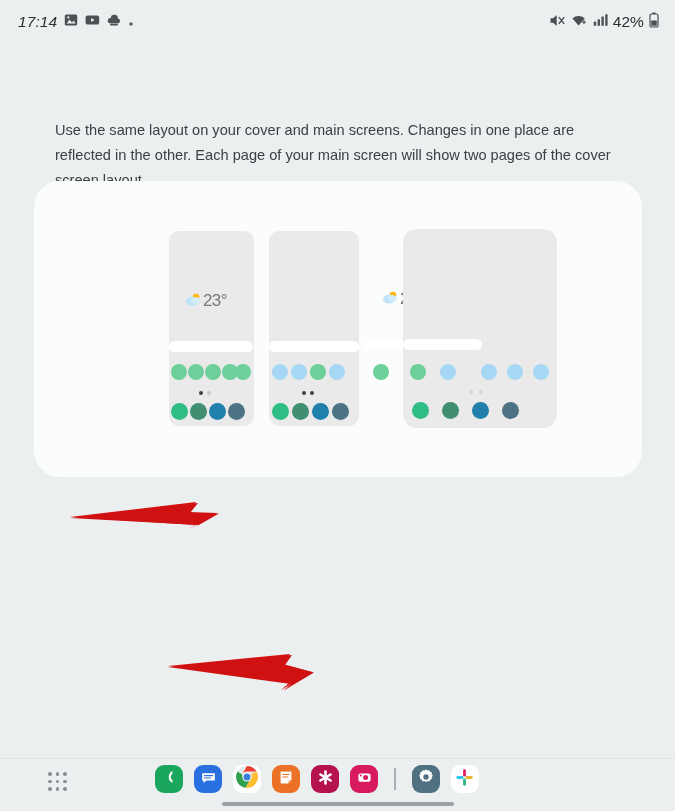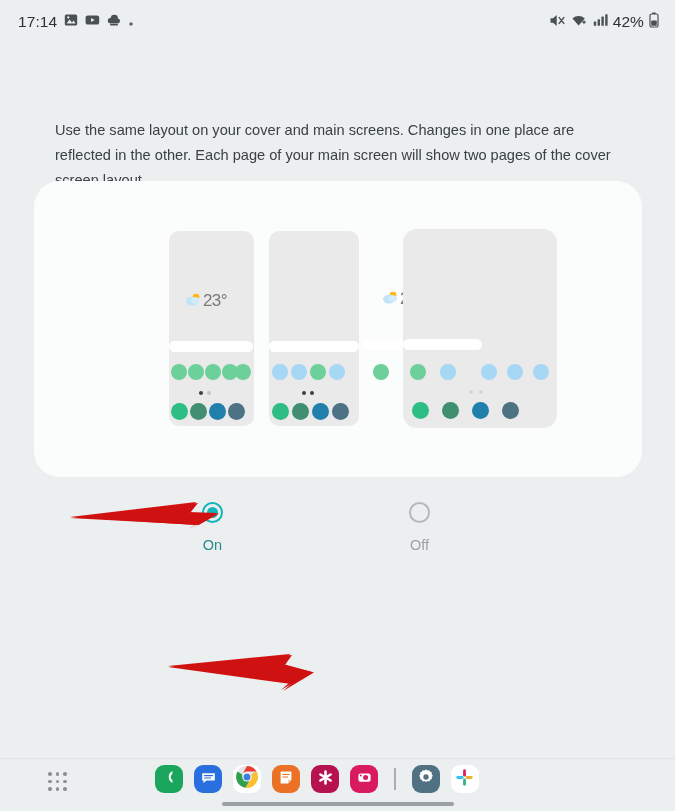--- a/index.html
+++ b/index.html
@@ -28,20 +28,21 @@
     align-items: center;
     justify-content: space-between;
     padding: 0 16px 0 18px;
   }
   .status-left { display: flex; align-items: center; gap: 7px; }
   .status-right { display: flex; align-items: center; gap: 5px; }
   #status-clock {
     font-size: 15.5px;
     color: #2d3132;
     letter-spacing: 0.1px;
+    font-style: italic;
   }
   .tiny-icon { display: block; }
   #battery-pct {
     font-size: 15.5px;
     color: #2d3132;
     letter-spacing: 0.1px;
   }
 
   
   #header {
@@ -414,33 +415,20 @@
       </div>
       <div class="app-row" style="left:9px; top:173px; gap:13px;">
         <i class="app-dot" style="width:17px;height:17px;background:#2ebd85;"></i>
         <i class="app-dot" style="width:17px;height:17px;background:#3f8f70;"></i>
         <i class="app-dot" style="width:17px;height:17px;background:#2180ab;"></i>
         <i class="app-dot" style="width:17px;height:17px;background:#4c7284;"></i>
       </div>
     </div>
   </div>
 
-  <div id="radio-row">
-    <div class="radio-group" id="radio-on-group">
-      <div class="radio-outer on">
-        <div class="radio-inner"></div>
-      </div>
-      <div class="radio-label" id="radio-on-label">On</div>
-    </div>
-
-    <div class="radio-group" id="radio-off-group">
-      <div class="radio-outer off"></div>
-      <div class="radio-label" id="radio-off-label">Off</div>
-    </div>
-  </div>
 
 
 
   <svg id="annotations" viewBox="0 0 675 811">
     <g>
       <path d="M70 517 L196 502 L189 512 L217 513 L188 529 L196 525 Z" fill="#d61212"></path>
       <path d="M70 518 L198 503 L190 513 L219 513.5 L190 530 L199 525 Z" fill="#cf1111"></path>
     </g>
     <g>
       <path d="M168 666 L290 654 L283 664 L312 672 L281 690 L289 683 Z" fill="#d61212"></path>

